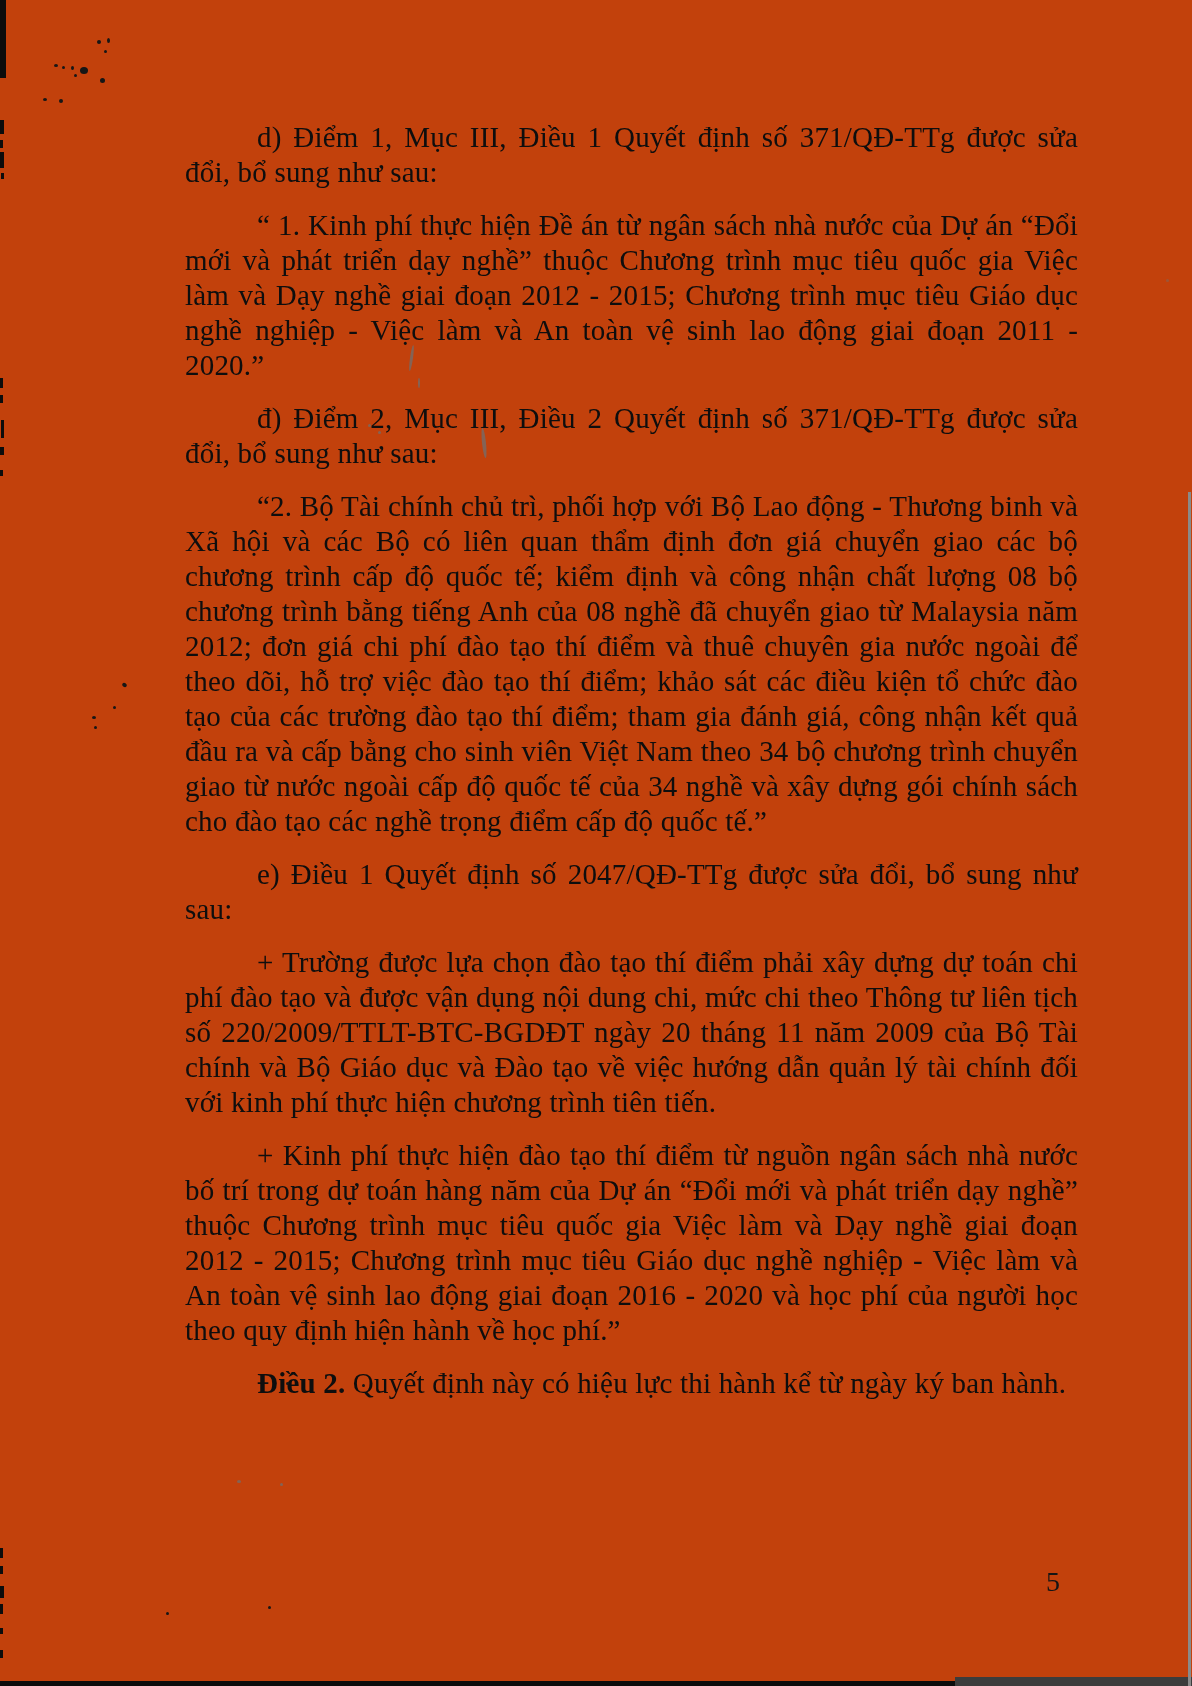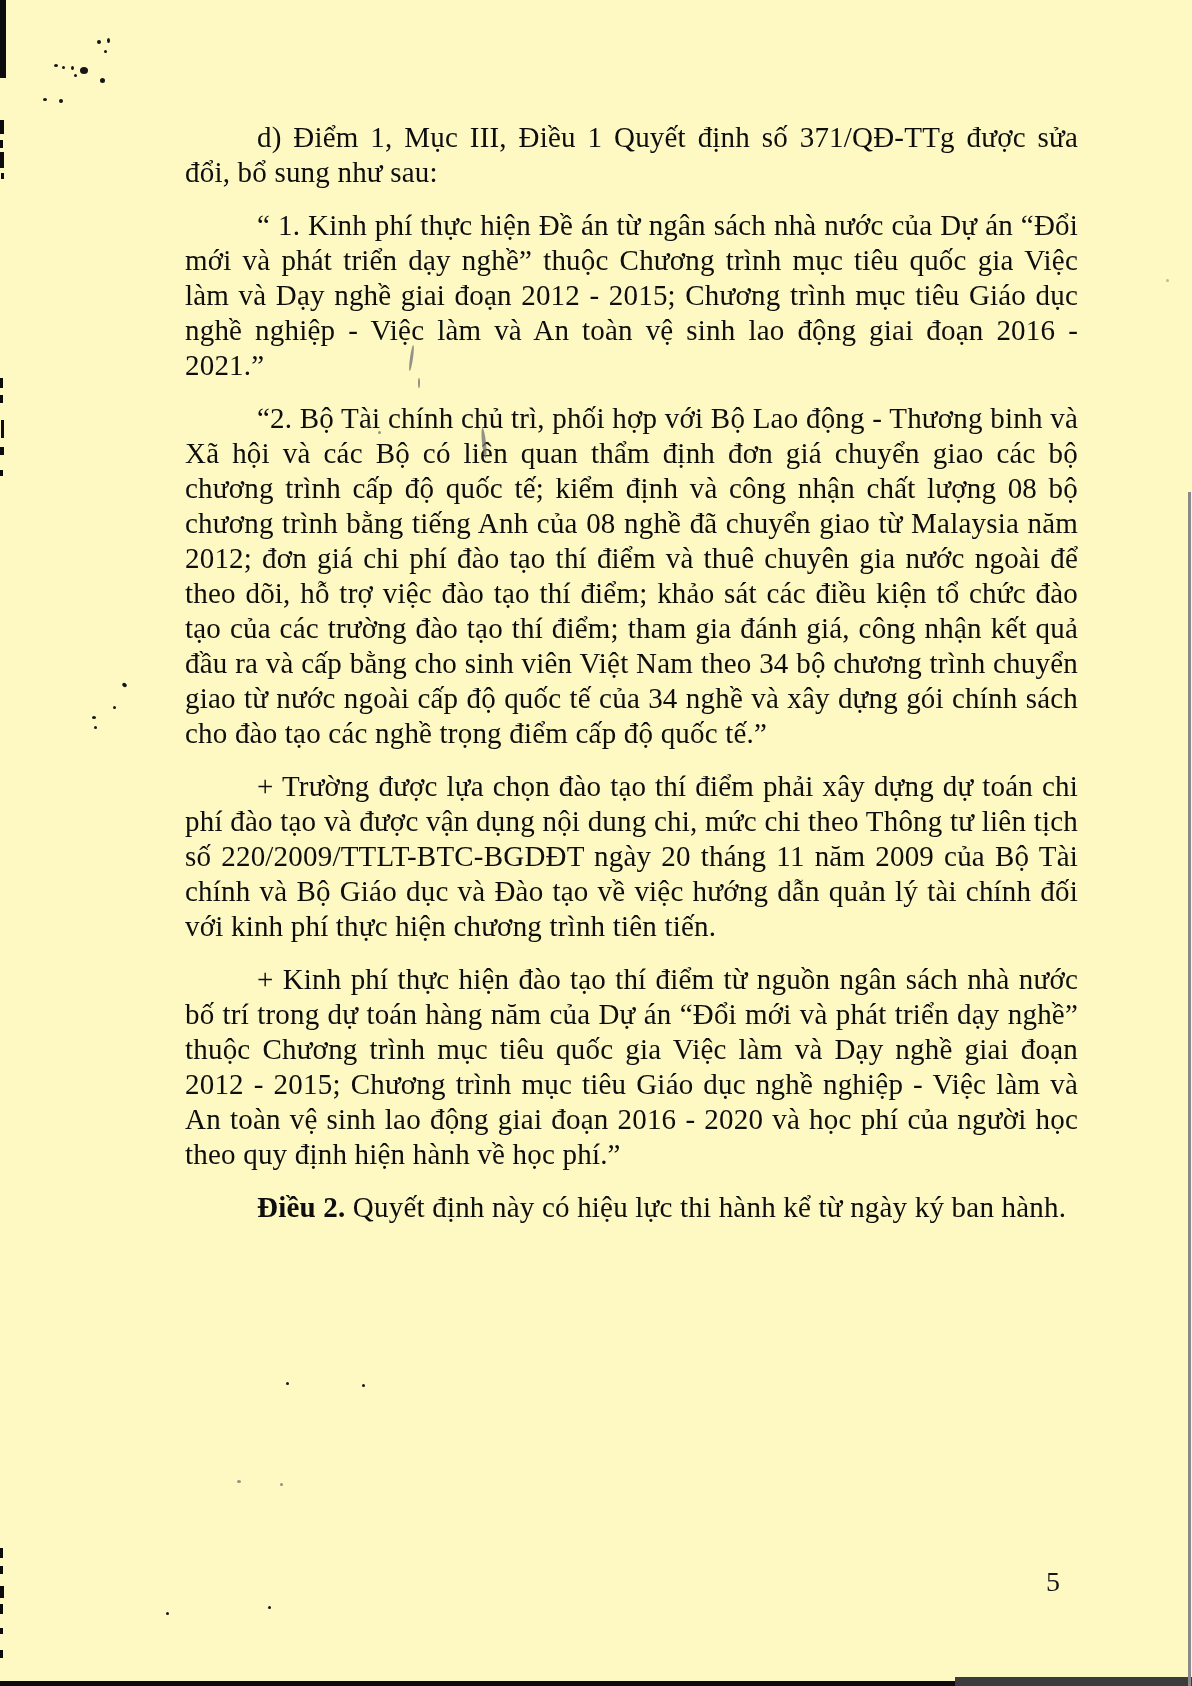--- a/index.html
+++ b/index.html
@@ -5,21 +5,21 @@
   html,body{margin:0;padding:0;}
   body{
     width:1192px;height:1686px;
     background:#ffffff;
     position:relative;
     overflow:hidden;
     font-family:"Liberation Serif","DejaVu Serif",serif;
   }
   .page{
     position:absolute;inset:0;
-    background:#fef9c3;
+    background:#c2410c;
   }
   .doc{
     position:absolute;
     left:185px;top:120px;width:893px;
     font-size:29px;line-height:35px;
     color:#0e0e0e;
     text-align:justify;
     letter-spacing:0.2px;
   }
   .doc p{
@@ -87,22 +87,24 @@
   #m15{left:166px;top:1612px;width:3px;height:3px;}
   #m16{left:1166px;top:279px;width:3px;height:3px;opacity:.45;}
 </style>
 </head>
 <body>
 
 <div class="page">
 
   <div class="doc">
     <p>d) Điểm 1, Mục III, Điều 1 Quyết định số 371/QĐ-TTg được sửa đổi, bổ sung như sau:</p>
-    <p>“ 1. Kinh phí thực hiện Đề án từ ngân sách nhà nước của Dự án “Đổi mới và phát triển dạy nghề” thuộc Chương trình mục tiêu quốc gia Việc làm và Dạy nghề giai đoạn 2012 - 2015; Chương trình mục tiêu Giáo dục nghề nghiệp - Việc làm và An toàn vệ sinh lao động giai đoạn 2016 - 2021.”</p>
+    <p>“ 1. Kinh phí thực hiện Đề án từ ngân sách nhà nước của Dự án “Đổi mới và phát triển dạy nghề” thuộc Chương trình mục tiêu quốc gia Việc làm và Dạy nghề giai đoạn 2012 - 2015; Chương trình mục tiêu Giáo dục nghề nghiệp - Việc làm và An toàn vệ sinh lao động giai đoạn 2011 - 2020.”</p>
+    <p>đ) Điểm 2, Mục III, Điều 2 Quyết định số 371/QĐ-TTg được sửa đổi, bổ sung như sau:</p>
     <p>“2. Bộ Tài chính chủ trì, phối hợp với Bộ Lao động - Thương binh và Xã hội và các Bộ có liên quan thẩm định đơn giá chuyển giao các bộ chương trình cấp độ quốc tế; kiểm định và công nhận chất lượng 08 bộ chương trình bằng tiếng Anh của 08 nghề đã chuyển giao từ Malaysia năm 2012; đơn giá chi phí đào tạo thí điểm và thuê chuyên gia nước ngoài để theo dõi, hỗ trợ việc đào tạo thí điểm; khảo sát các điều kiện tổ chức đào tạo của các trường đào tạo thí điểm; tham gia đánh giá, công nhận kết quả đầu ra và cấp bằng cho sinh viên Việt Nam theo 34 bộ chương trình chuyển giao từ nước ngoài cấp độ quốc tế của 34 nghề và xây dựng gói chính sách cho đào tạo các nghề trọng điểm cấp độ quốc tế.”</p>
+    <p>e) Điều 1 Quyết định số 2047/QĐ-TTg được sửa đổi, bổ sung như sau:</p>
     <p>+ Trường được lựa chọn đào tạo thí điểm phải xây dựng dự toán chi phí đào tạo và được vận dụng nội dung chi, mức chi theo Thông tư liên tịch số 220/2009/TTLT-BTC-BGDĐT ngày 20 tháng 11 năm 2009 của Bộ Tài chính và Bộ Giáo dục và Đào tạo về việc hướng dẫn quản lý tài chính đối với kinh phí thực hiện chương trình tiên tiến.</p>
     <p>+ Kinh phí thực hiện đào tạo thí điểm từ nguồn ngân sách nhà nước bố trí trong dự toán hàng năm của Dự án “Đổi mới và phát triển dạy nghề” thuộc Chương trình mục tiêu quốc gia Việc làm và Dạy nghề giai đoạn 2012 - 2015; Chương trình mục tiêu Giáo dục nghề nghiệp - Việc làm và An toàn vệ sinh lao động giai đoạn 2016 - 2020 và học phí của người học theo quy định hiện hành về học phí.”</p>
     <p class="last"><b>Điều 2.</b><span> Quyết định này có hiệu lực thi hành kể từ ngày ký ban hành.</span></p>
   </div>
 
   <div class="pagenum">5</div>
 
   <div>
     <span class="art" id="edgeTL"></span>
     <span class="art" id="d1"></span>

